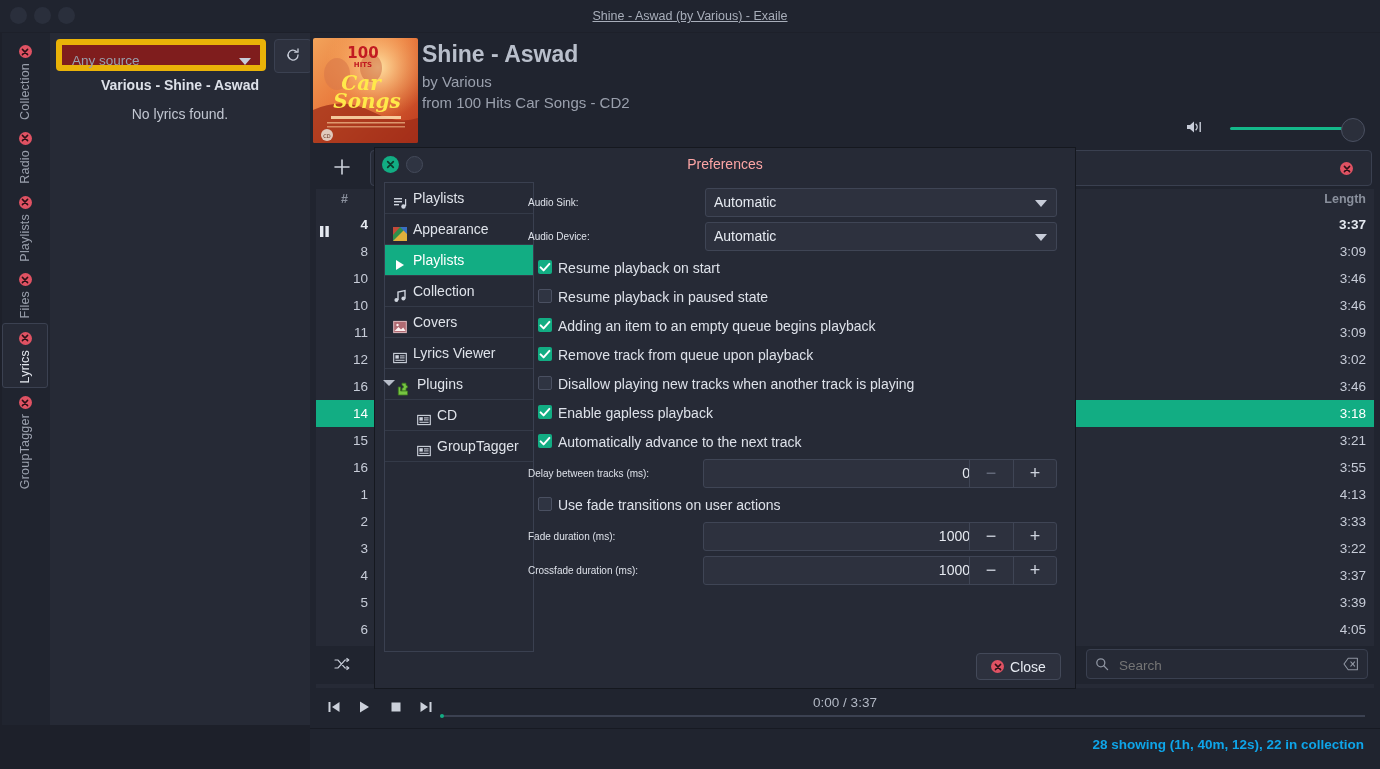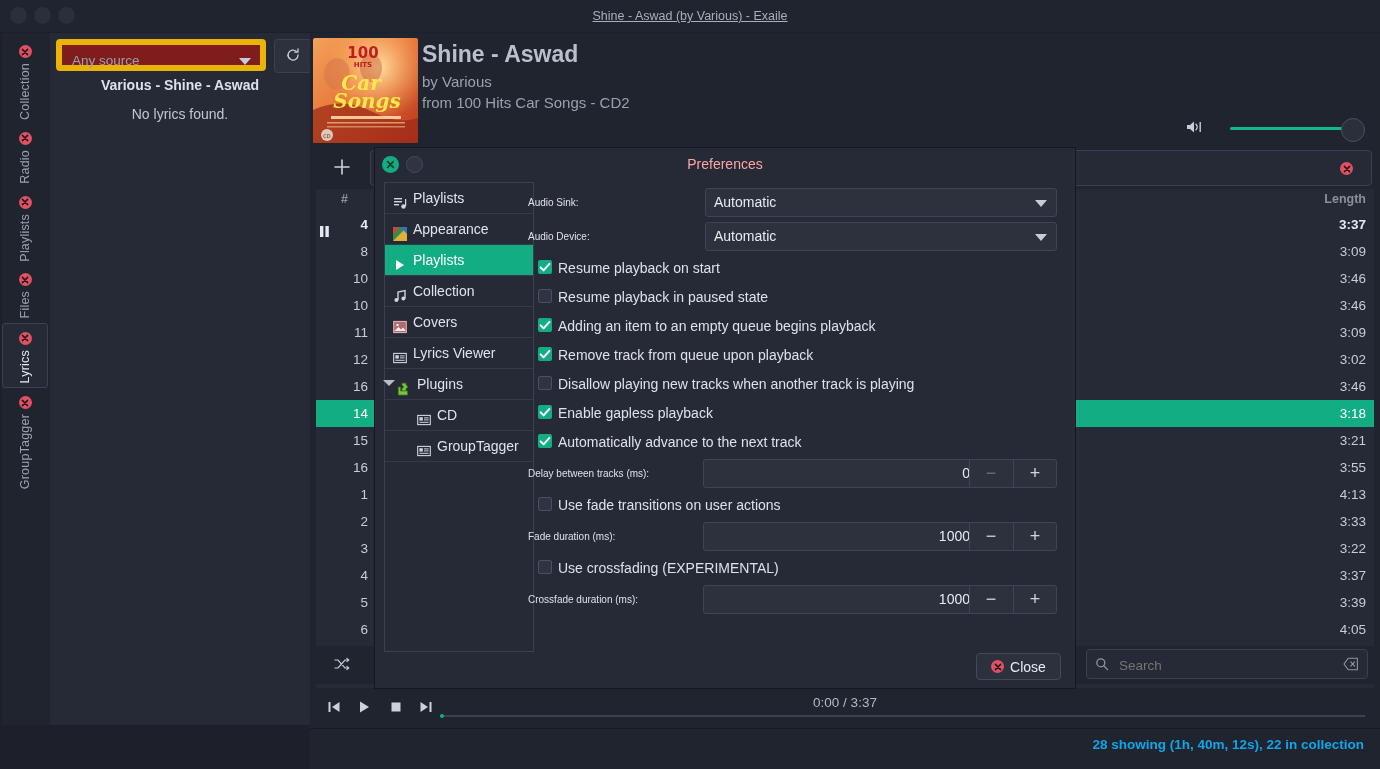--- a/index.html
+++ b/index.html
@@ -623,24 +623,20 @@
 
       <div class="prow">
         <span class="plabel">Fade duration (ms):</span>
         <div class="spin" style="left:175px;width:354px;">
           <span class="sval">1000</span>
           <span class="sminus en">−</span>
           <span class="splus">+</span>
         </div>
       </div>
 
-      <div class="cbrow">
-        <span class="cb off"></span>
-        <span class="cbtxt">Use crossfading (EXPERIMENTAL)</span>
-      </div>
 
       <div class="prow">
         <span class="plabel">Crossfade duration (ms):</span>
         <div class="spin" style="left:175px;width:354px;">
           <span class="sval">1000</span>
           <span class="sminus en">−</span>
           <span class="splus">+</span>
         </div>
       </div>
 

